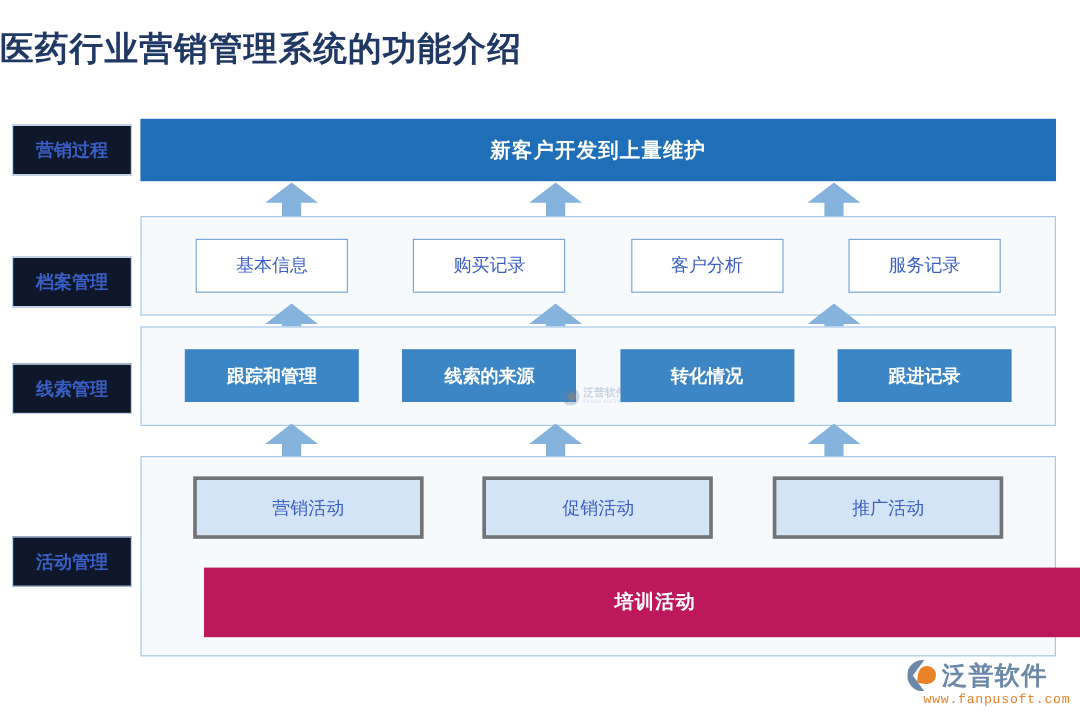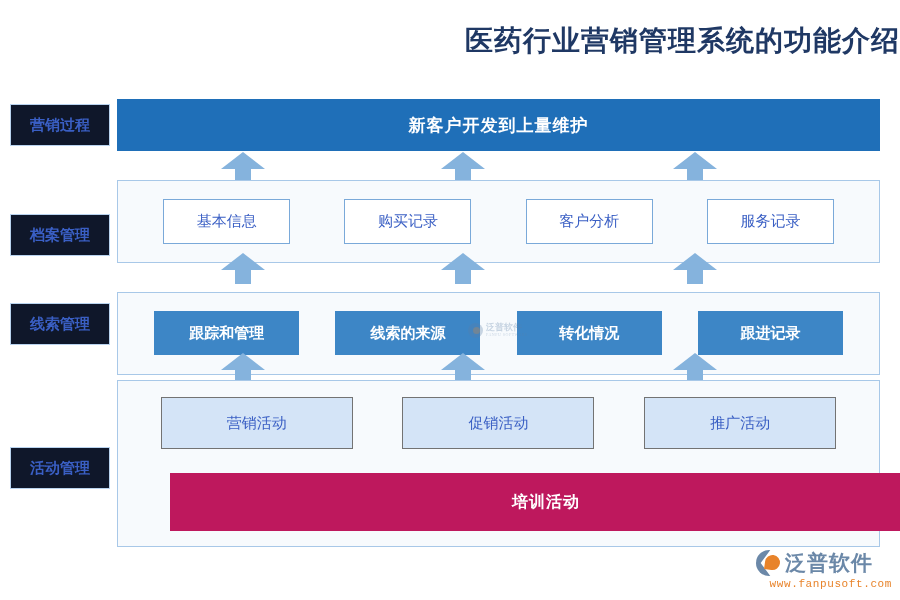--- a/index.html
+++ b/index.html
@@ -14,21 +14,21 @@
     overflow: hidden;
     font-family: "Liberation Serif", "DejaVu Serif", serif;
   }
 
   
   .page-title {
     position: absolute;
     left: 0;
     top: 22px;
     width: 900px;
-    text-align: right;
+    text-align: left;
     font-size: 28px;
     font-weight: bold;
     color: #1f3864;
     letter-spacing: 1px;
     white-space: nowrap;
   }
 
   
   .stage-label {
     position: absolute;
@@ -72,21 +72,21 @@
   
   .row-box {
     position: absolute;
     left: 117px;
     width: 763px;
     background: #f7fafd;
     border: 1px solid #a8c8e8;
     box-sizing: border-box;
   }
   .row-box.r1 { top: 180px;  height: 83px; }
-  .row-box.r2 { top: 292px;  height: 83px; }
+  .row-box.r2 { top: 272px;  height: 83px; }
   .row-box.r3 { top: 380px;  height: 167px; }
 
   
   .item-row {
     position: absolute;
     left: 0;
     width: 100%;
     display: flex;
     justify-content: space-around;
     align-items: center;
@@ -121,21 +121,21 @@
     background: #3d86c6;
     color: #ffffff;
     font-weight: bold;
   }
 
   
   .item.activity {
     width: 192px;
     height: 52px;
     background: #d4e4f7;
-    border: 1px solid #737373;
+    border: 3px solid #737373;
     color: #3a5fc4;
     font-weight: normal;
   }
 
   .row-box.r1 .item-row { top: 18px; }
   .row-box.r2 .item-row { top: 18px; }
   .row-box.r3 .item-row { top: 16px; }
 
   
   .training-bar {

